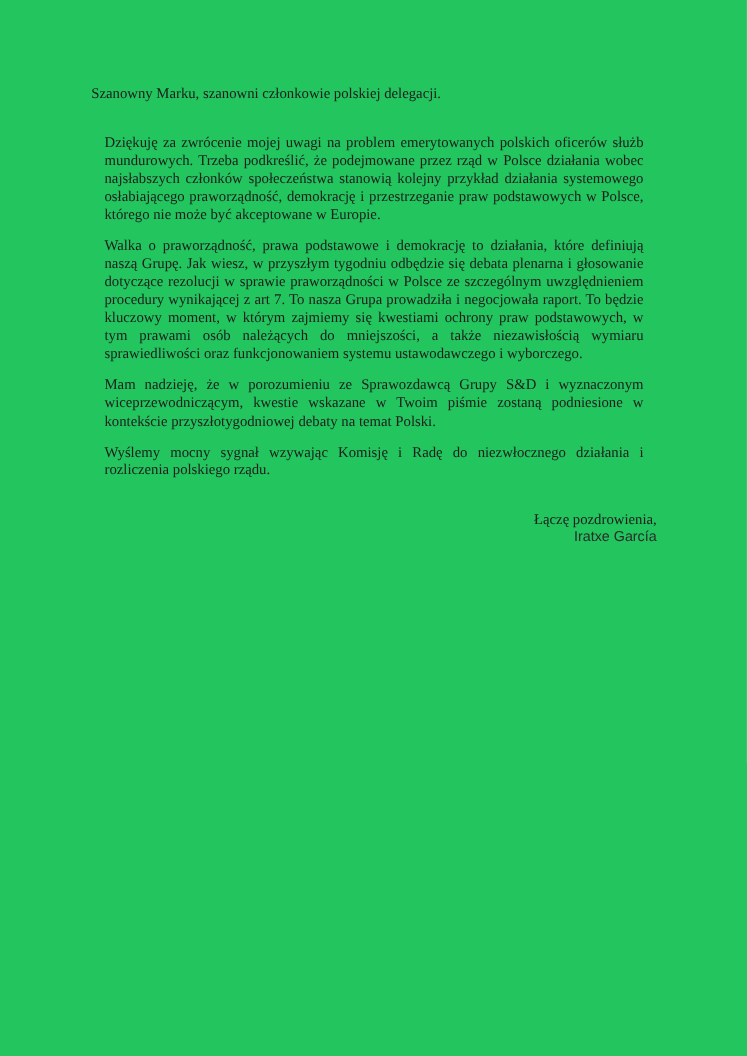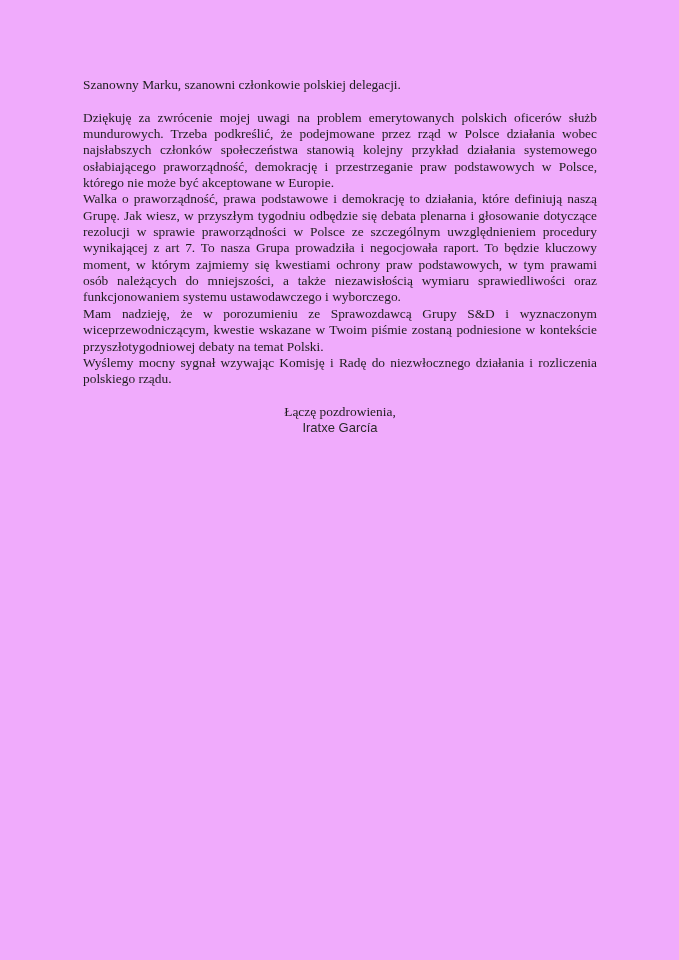--- a/index.html
+++ b/index.html
@@ -13,49 +13,49 @@
     position: relative;
     overflow: hidden;
     font-family: "Liberation Serif", serif;
   }
   .page {
     position: absolute;
     left: 0;
     top: 0;
     width: 679px;
     height: 960px;
-    background: #f0abfc;
+    background: #22c55e;
   }
   .content {
     position: absolute;
     left: 83px;
     top: 77px;
     width: 514px;
     color: #1d1d1d;
     font-size: 13.4px;
     line-height: 16.35px;
   }
   .greeting {
     text-align: left;
     margin: 0;
   }
   .spacer {
     height: 16.35px;
   }
   .para {
-    margin: 0;
+    margin: 12px;
     text-align: justify;
   }
   .closing {
     margin: 0;
-    text-align: center;
+    text-align: right;
   }
   .signature {
     margin: 0;
-    text-align: center;
+    text-align: right;
     font-family: "Liberation Sans", sans-serif;
     font-size: 13px;
     line-height: 16.5px;
     color: #2a2a2a;
   }
 </style>
 </head>
 <body>
 
 <div class="page">

